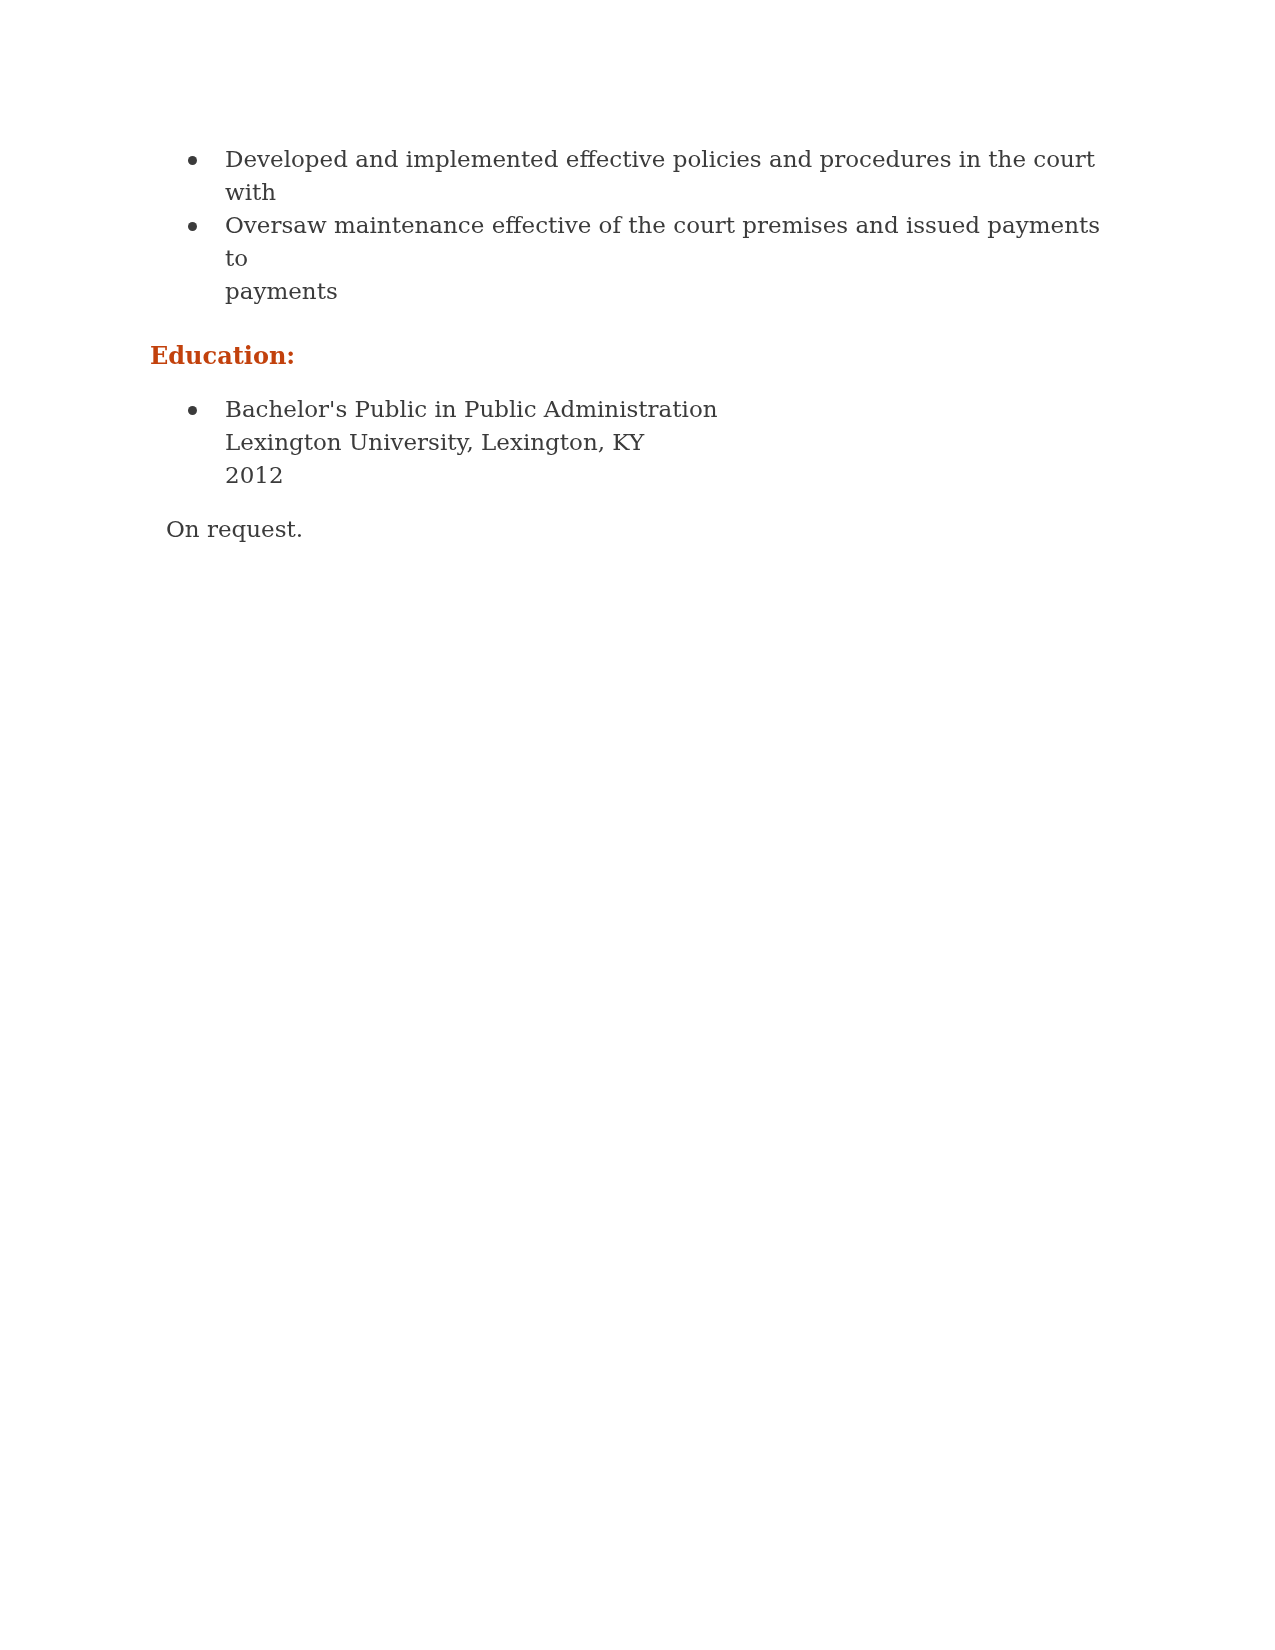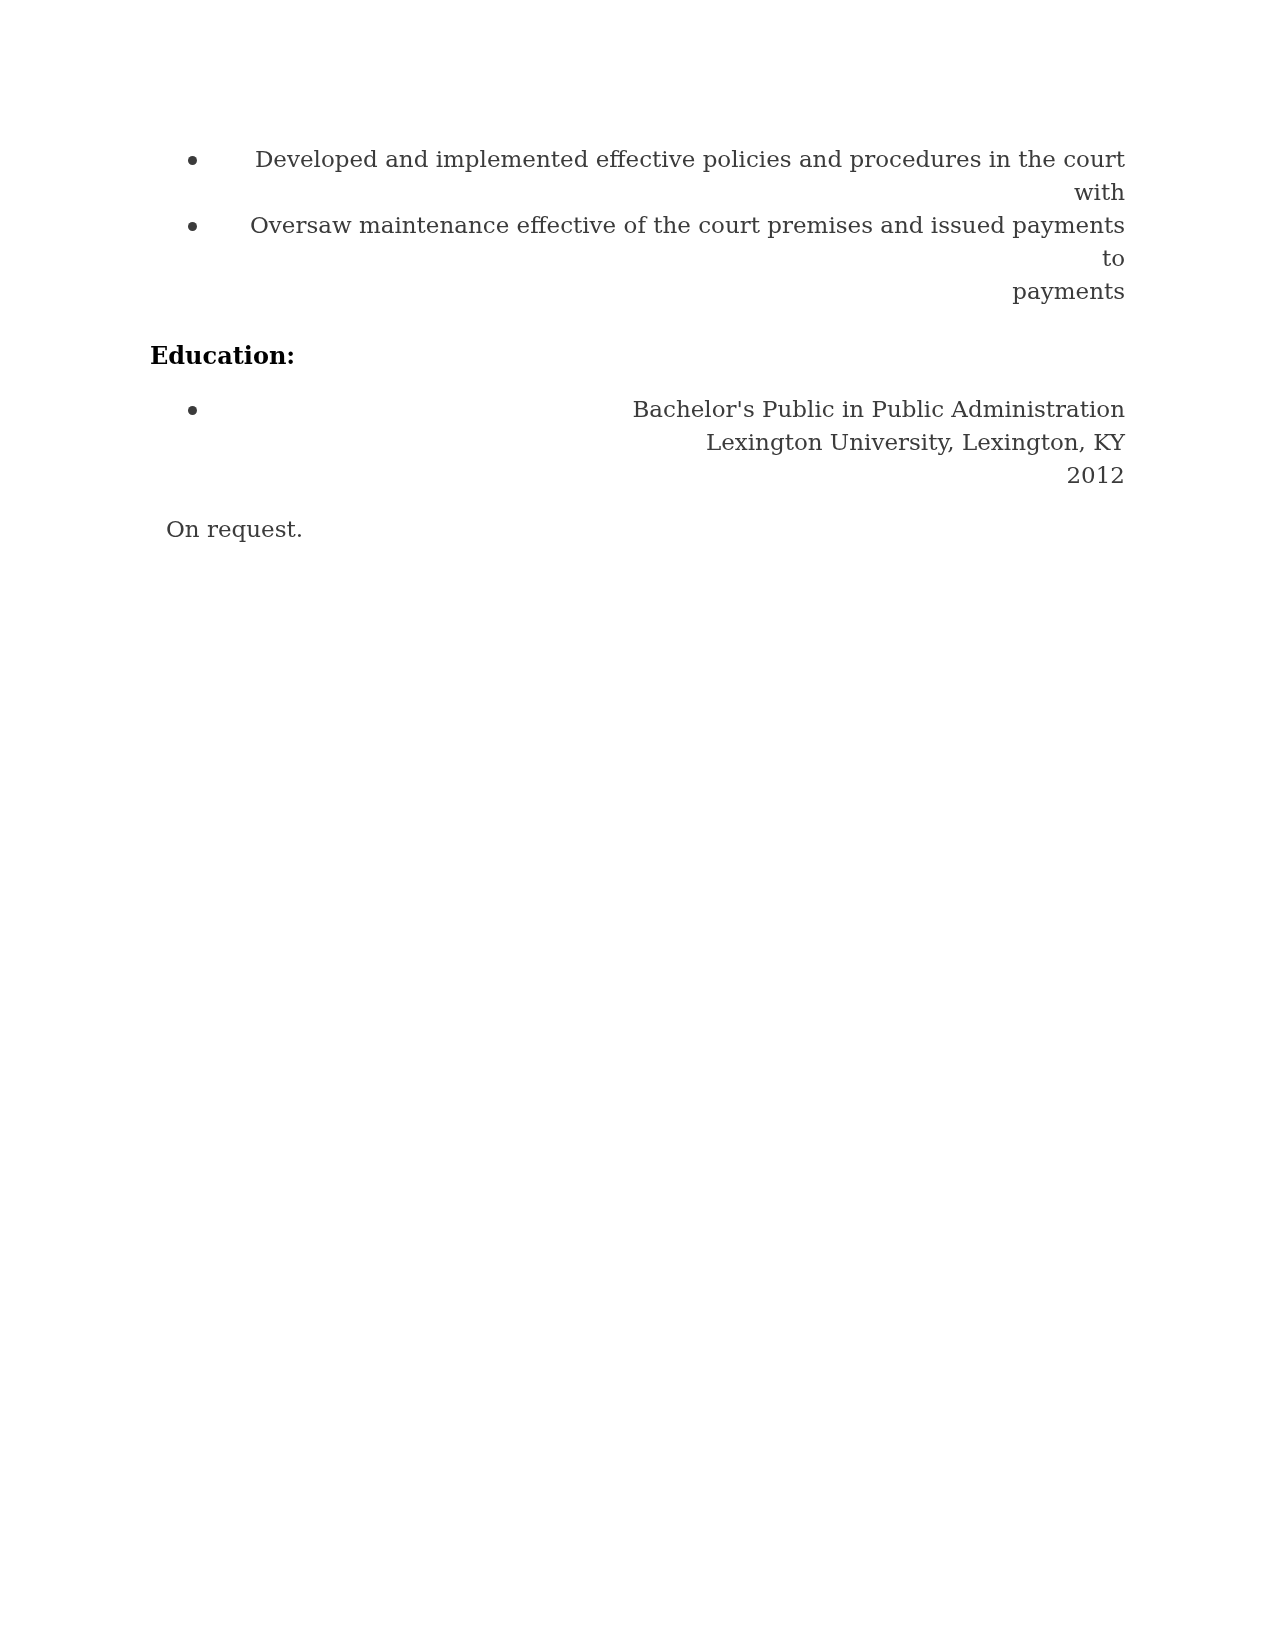--- a/index.html
+++ b/index.html
@@ -48,25 +48,25 @@
     width: 9px;
     height: 9px;
     border-radius: 50%;
     background: #3b3b3b;
   }
 
   h2.section-heading {
     font-size: 24px;
     line-height: 33px;
     font-weight: bold;
-    color: #000000;
+    color: #c2410c;
     margin: 31px 0 21px 0;
   }
 
-  .line { display: block; text-align: right; }
+  .line { display: block; }
 
   p.plain-para {
     font-size: 23px;
     line-height: 33px;
     margin-top: 21px;
     margin-left: 16px;
   }
 </style>
 </head>
 <body>

